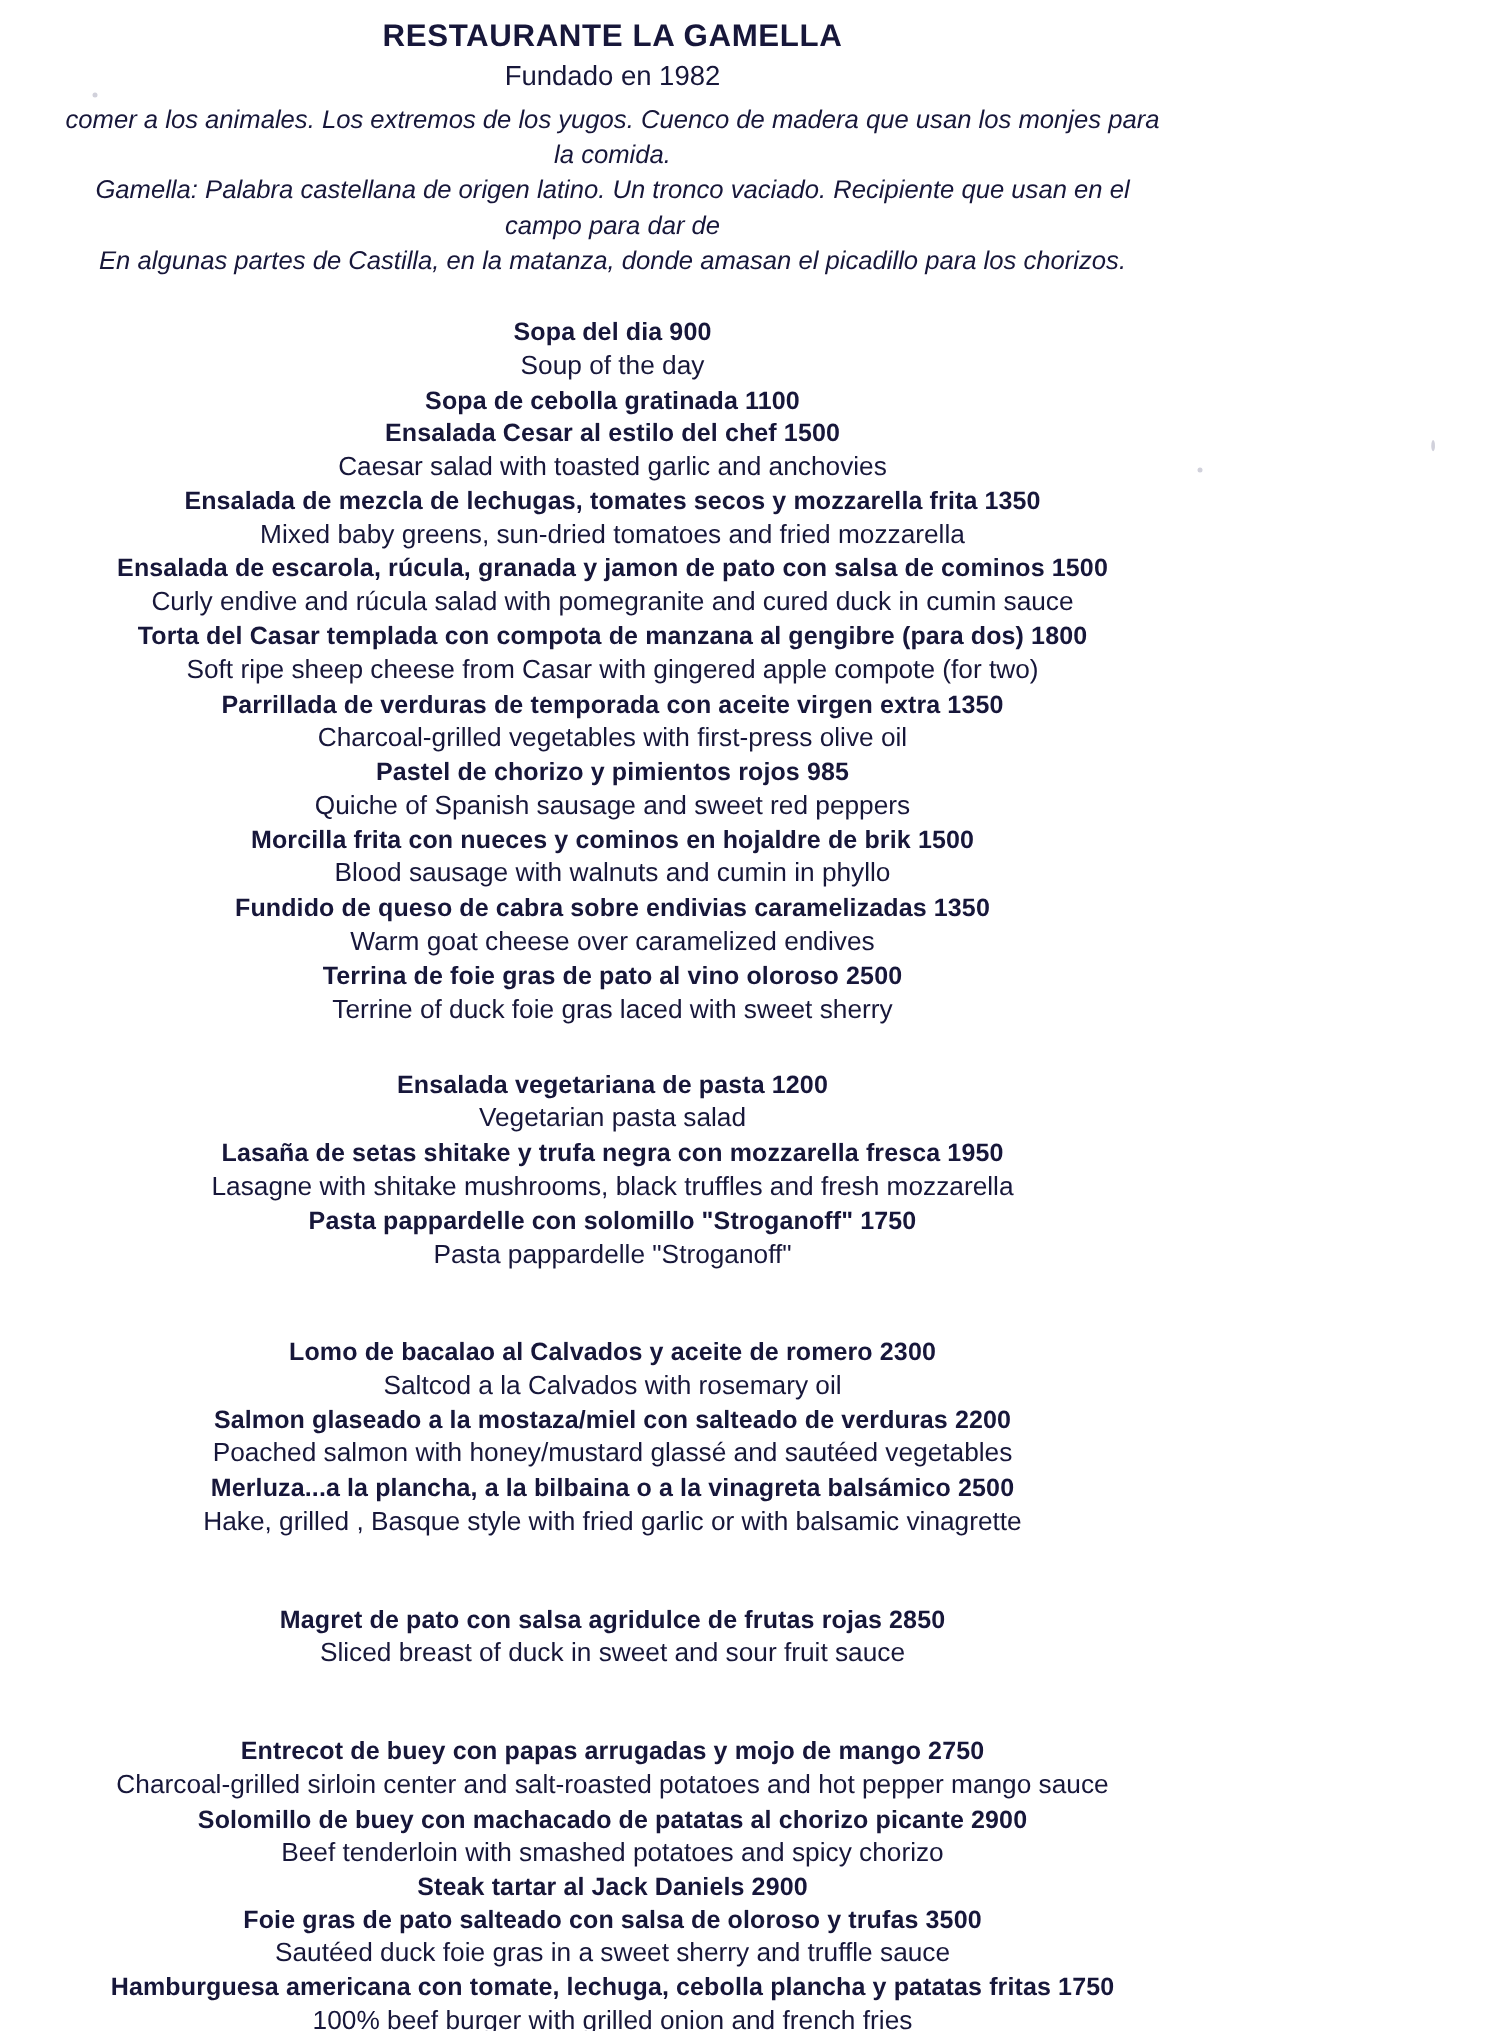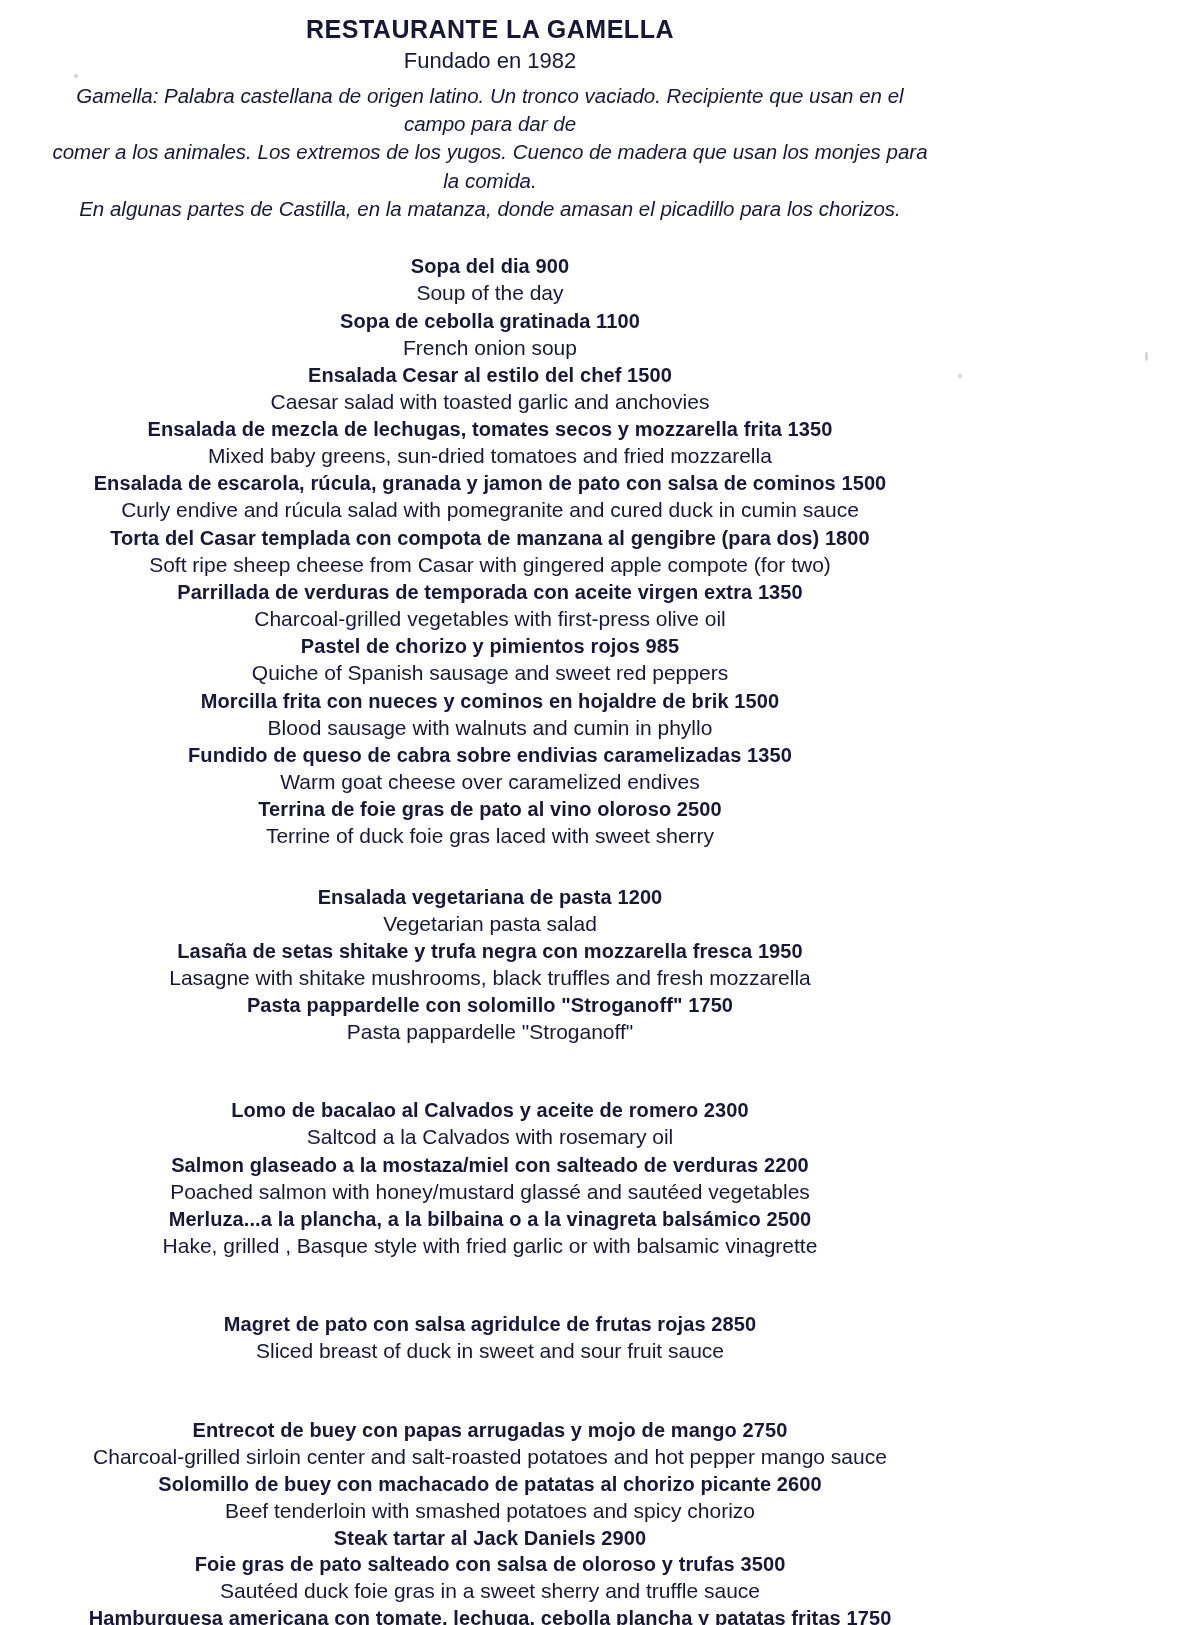--- a/index.html
+++ b/index.html
@@ -81,34 +81,33 @@
 <div class="page">
 
   <div class="speck" style="left:1145px;top:352px;width:3px;height:9px;"></div>
   <div class="speck" style="left:958px;top:374px;width:4px;height:4px;"></div>
   <div class="speck" style="left:74px;top:74px;width:4px;height:4px;"></div>
 
   <div>
     <div class="restaurant-name">RESTAURANTE LA GAMELLA</div>
     <div class="founded">Fundado en 1982</div>
     <div class="definition">
+      <div>comer a los animales. Los extremos de los yugos. Cuenco de madera que usan los monjes para la comida.</div>
       <div>Gamella: Palabra castellana de origen latino. Un tronco vaciado. Recipiente que usan en el campo para dar de</div>
-      <div>comer a los animales. Los extremos de los yugos. Cuenco de madera que usan los monjes para la comida.</div>
       <div>En algunas partes de Castilla, en la matanza, donde amasan el picadillo para los chorizos.</div>
     </div>
   </div>
 
   <div class="menu-section">
     <div class="dish">
       <div class="dish-name">Sopa del dia 900</div>
       <div class="dish-desc">Soup of the day</div>
     </div>
     <div class="dish">
       <div class="dish-name">Sopa de cebolla gratinada 1100</div>
-      <div class="dish-desc">French onion soup</div>
     </div>
     <div class="dish">
       <div class="dish-name">Ensalada Cesar al estilo del chef 1500</div>
       <div class="dish-desc">Caesar salad with toasted garlic and anchovies</div>
     </div>
     <div class="dish">
       <div class="dish-name">Ensalada de mezcla de lechugas, tomates secos y mozzarella frita 1350</div>
       <div class="dish-desc">Mixed baby greens, sun-dried tomatoes and fried mozzarella</div>
     </div>
     <div class="dish">
@@ -177,21 +176,21 @@
       <div class="dish-desc">Sliced breast of duck in sweet and sour fruit sauce</div>
     </div>
   </div>
 
   <div class="menu-section gap-md">
     <div class="dish">
       <div class="dish-name">Entrecot de buey con papas arrugadas y mojo de mango 2750</div>
       <div class="dish-desc">Charcoal-grilled sirloin center and salt-roasted potatoes and hot pepper mango sauce</div>
     </div>
     <div class="dish">
-      <div class="dish-name">Solomillo de buey con machacado de patatas al chorizo picante 2600</div>
+      <div class="dish-name">Solomillo de buey con machacado de patatas al chorizo picante 2900</div>
       <div class="dish-desc">Beef tenderloin with smashed potatoes and spicy chorizo</div>
     </div>
     <div class="dish">
       <div class="dish-name">Steak tartar al Jack Daniels 2900</div>
     </div>
     <div class="dish">
       <div class="dish-name">Foie gras de pato salteado con salsa de oloroso y trufas 3500</div>
       <div class="dish-desc">Sautéed duck foie gras in a sweet sherry and truffle sauce</div>
     </div>
     <div class="dish">

